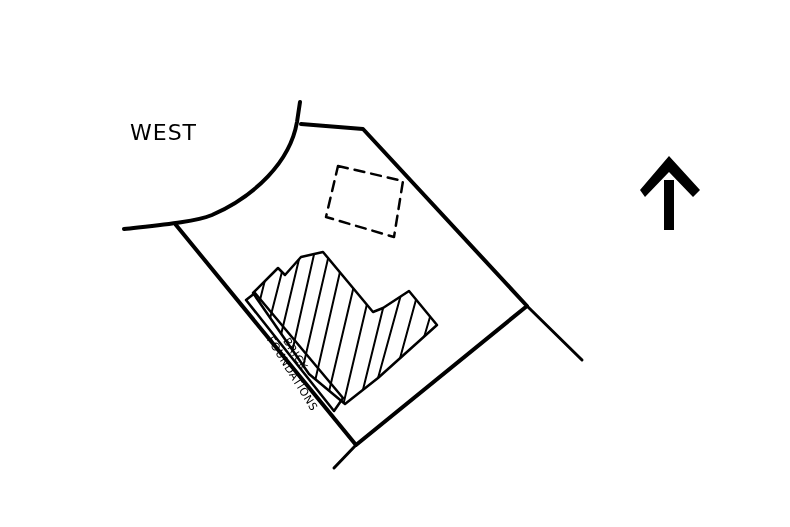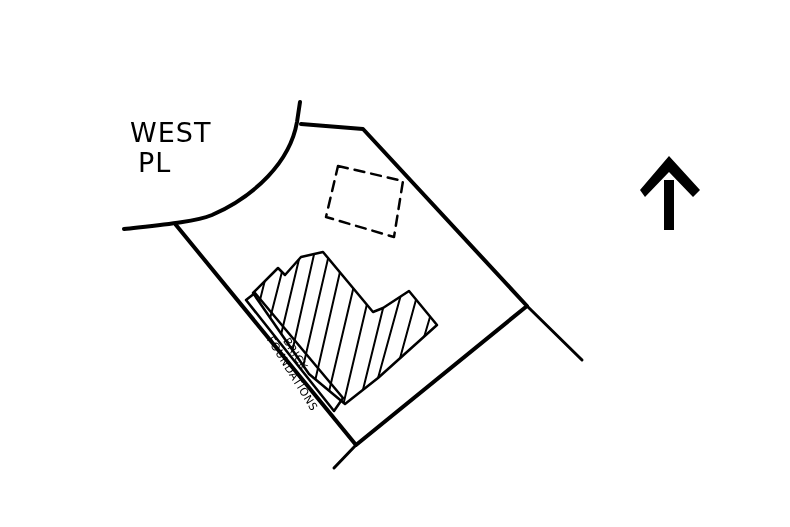--- a/index.html
+++ b/index.html
@@ -1,20 +1,20 @@
 <!DOCTYPE html>
 <html><head>
   <meta charset="utf-8">
   <style>
     html, body { margin: 0; padding: 0; background: #ffffff; }
     body { width: 790px; height: 527px; overflow: hidden; position: relative; font-family: "DejaVu Sans", sans-serif; }
     #canvas { position: absolute; left: 0; top: 0; width: 790px; height: 527px; }
     .ink { stroke: #000; fill: none; stroke-linecap: round; stroke-linejoin: round; }
     .label { position: absolute; color: #000; font-family: "DejaVu Sans", sans-serif; font-weight: 400; letter-spacing: 1px; }
-    .street-label { left: 130px; top: 118px; font-size: 27px; line-height: 30px; }
+    .street-label { left: 130px; top: 118px; font-size: 22px; line-height: 30px; }
     .street-label span { display: block; }
     .street-label .l2 { margin-left: 8px; }
     .found-label {
       position: absolute; left: 286px; top: 327px; font-size: 11px; line-height: 13px;
       transform: rotate(58deg); transform-origin: left top; white-space: nowrap; letter-spacing: 0.5px;
     }
     .found-label span { display: block; }
     .found-label .l1 { margin-left: 10px; }
   </style>
 </head>
@@ -57,19 +57,18 @@
   <polygon class="ink" stroke-width="2.5" points="253,293 278,268 285,275 301,257 323,252 373,312 383,308 409,291 437,325 378,378 345,404 309,374"></polygon>
 
   <g>
     <rect x="664" y="180" width="10" height="50" fill="#000"></rect>
     <polygon points="669,156 700,190 693,197 669,172 645,197 640,190" fill="#000"></polygon>
   </g>
 </svg>
 
 <div class="label street-label">
   <span class="l1">WEST</span>
-  <span class="l2">PL</span>
 </div>
 
 <div class="label found-label">
   <span class="l1">BRICK</span>
   <span class="l2">FOUNDATIONS</span>
 </div>
 
 </body></html>

